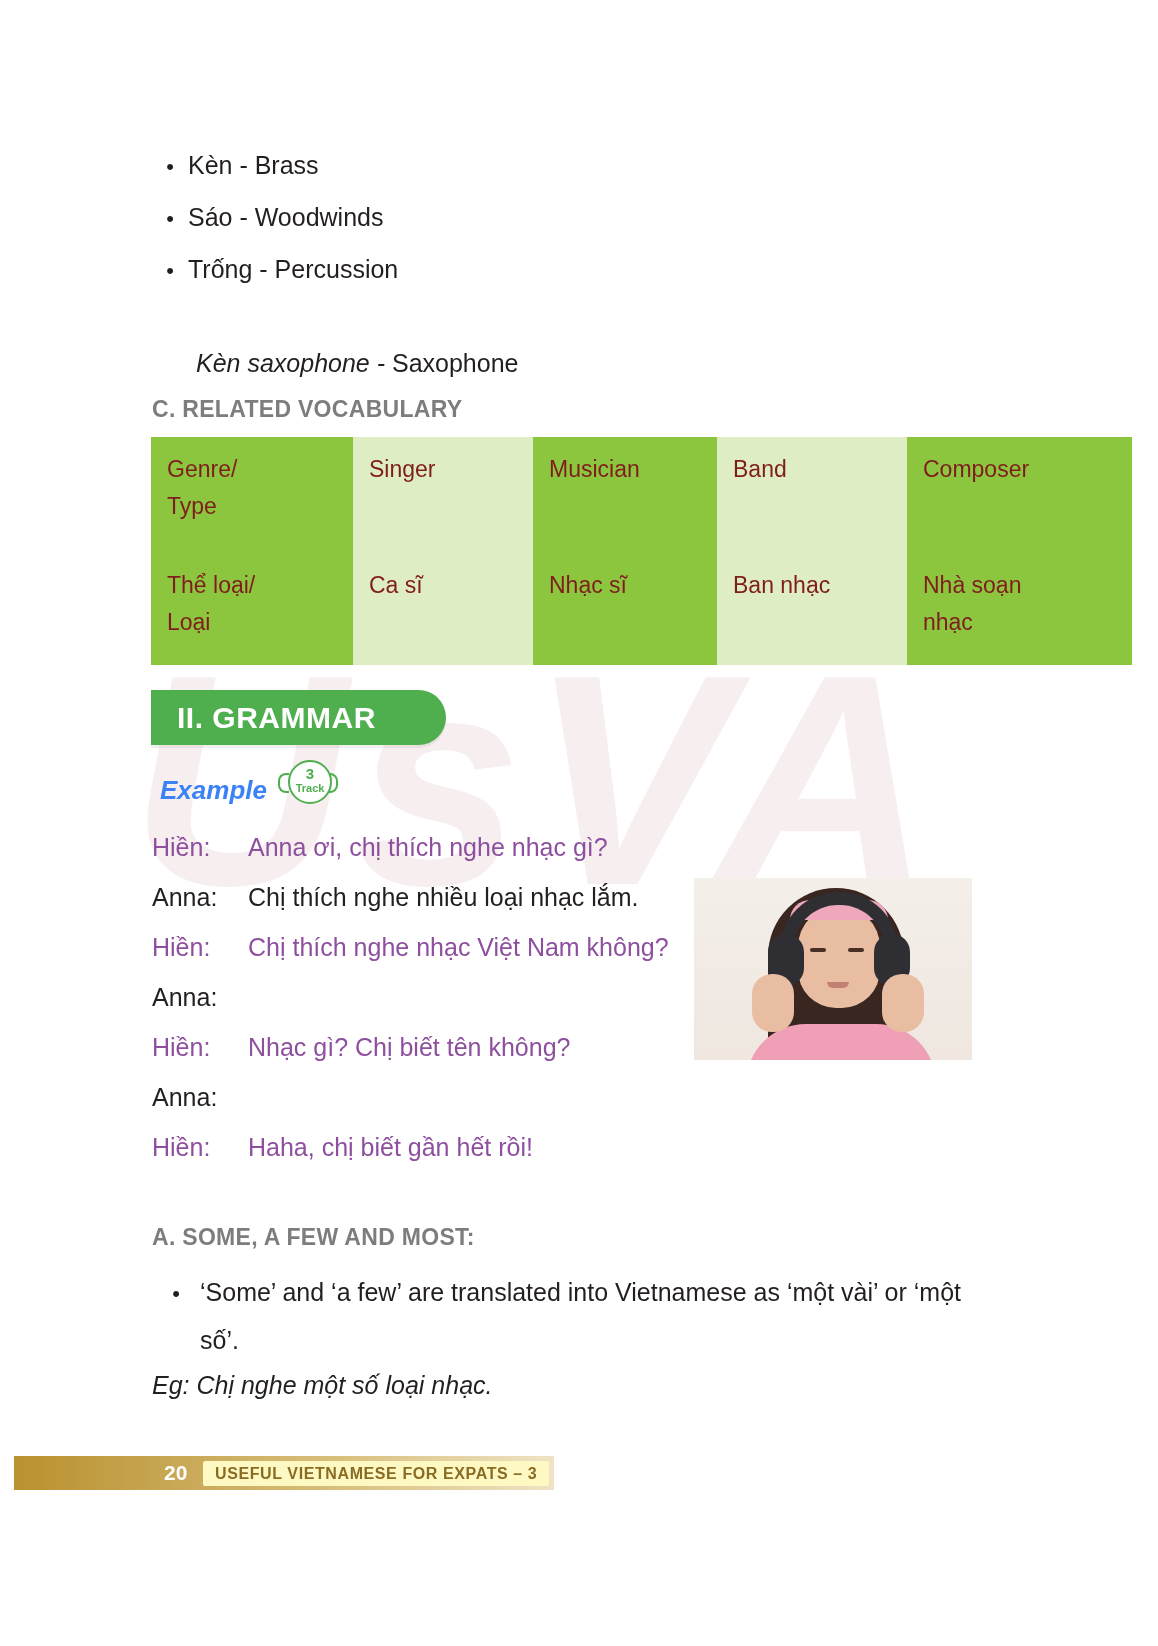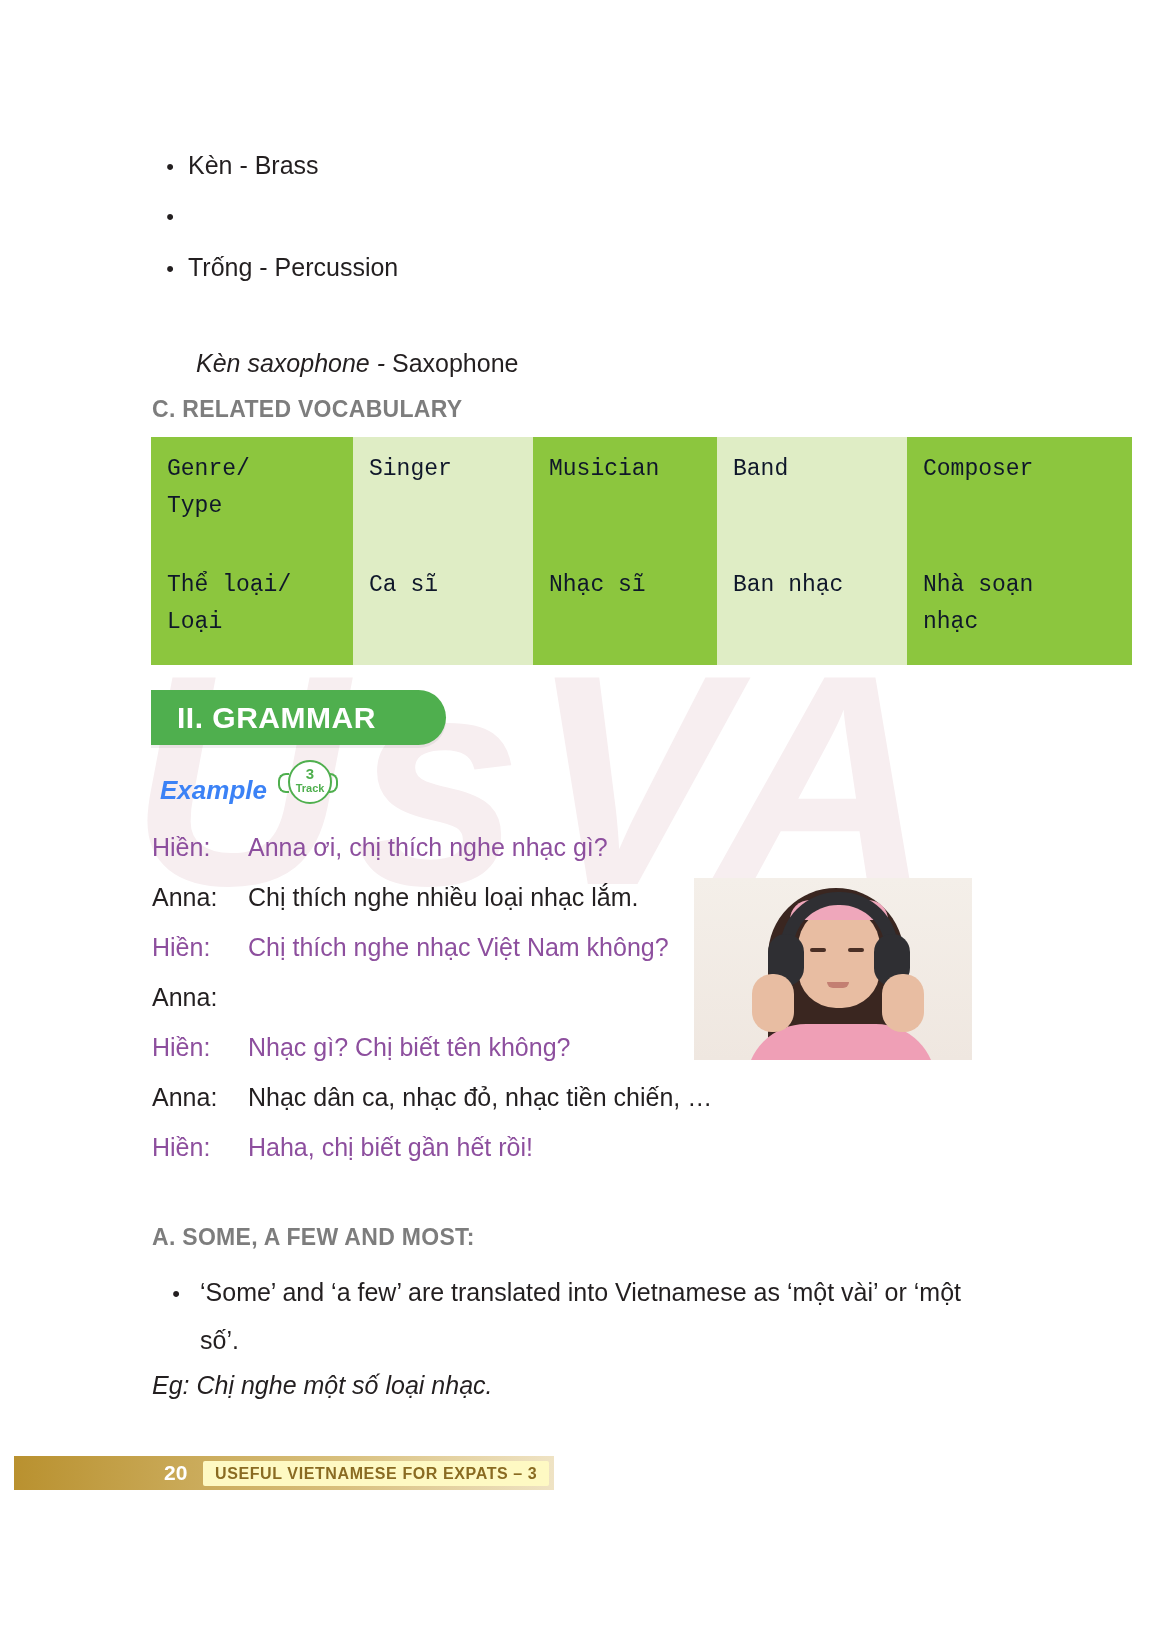--- a/index.html
+++ b/index.html
@@ -112,22 +112,21 @@
     top: 437px;
     width: 821px;
     border-collapse: collapse;
     table-layout: fixed;
   }
   .vocab-table td {
     vertical-align: top;
     padding: 14px 16px 16px 16px;
     font-size: 23px;
     line-height: 37px;
-    color: #0f172a;
-    font-family: Liberation Mono, monospace;
+    color: #7f1d1d;
   }
   .vocab-table .c-dark {
     background: #8cc63e;
   }
   .vocab-table .c-light {
     background: #dfedc5;
   }
   .col1 { width: 170px; }
   .col2 { width: 148px; margin-left: 20px; }
   .col3 { width: 152px; }
@@ -416,20 +415,21 @@
 
 <div class="page">
 
   <div class="bullets">
     <div class="bullet-row">
       <span class="bullet-dot">•</span>
       <span>Kèn - Brass</span>
     </div>
     <div class="bullet-row">
       <span class="bullet-dot">•</span>
+      <span>Sáo - Woodwinds</span>
     </div>
     <div class="bullet-row">
       <span class="bullet-dot">•</span>
       <span>Trống - Percussion</span>
     </div>
   </div>
 
   <div class="eg-sub">
     <span class="ital">Kèn saxophone -</span>
     <span>Saxophone</span>
@@ -494,21 +494,20 @@
     </div>
     <div class="dlg-row">
       <span class="dlg-speaker spk-anna">Anna:</span>
     </div>
     <div class="dlg-row">
       <span class="dlg-speaker spk-hien">Hiền:</span>
       <span class="dlg-text">Nhạc gì? Chị biết tên không?</span>
     </div>
     <div class="dlg-row">
       <span class="dlg-speaker spk-anna">Anna:</span>
-      <span class="dlg-text">Nhạc dân ca, nhạc đỏ, nhạc tiền chiến, …</span>
     </div>
     <div class="dlg-row">
       <span class="dlg-speaker spk-hien">Hiền:</span>
       <span class="dlg-text">Haha, chị biết gần hết rồi!</span>
     </div>
   </div>
 
   <div class="photo">
     <div class="bg"></div>
     <div class="hair-back"></div>

